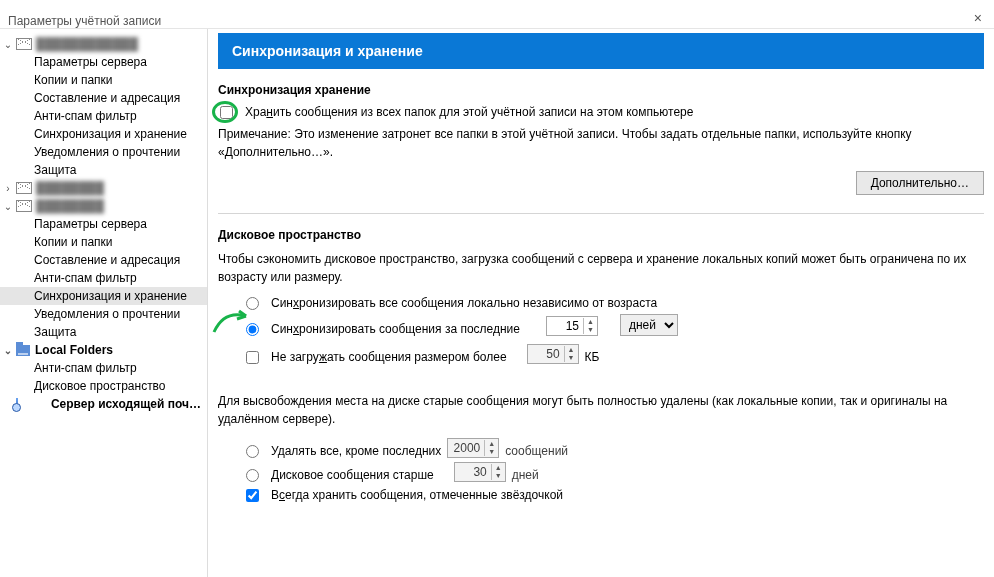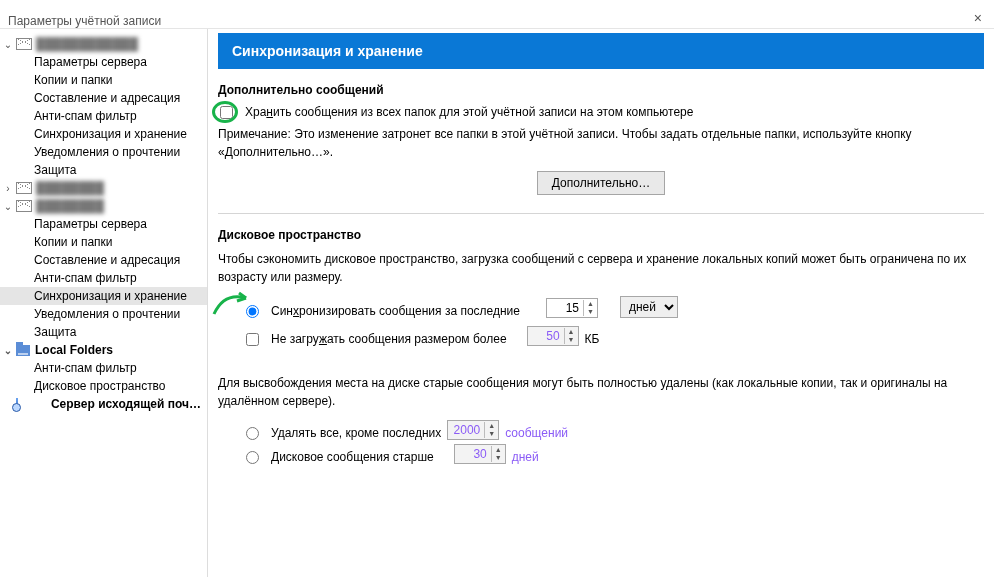--- a/index.html
+++ b/index.html
@@ -82,21 +82,21 @@
     color:#fff;
     font-size:14px;
     font-weight:600;
     padding:10px 14px;
     margin: 4px 0 14px 0;
   }
   .section-title { font-weight:600; margin: 6px 0 8px 0; }
   .row { display:flex; align-items:flex-end; gap:6px; margin:4px 0 4px 0; flex-wrap:wrap;}
   .indent { margin-left:28px; }
   .note { margin:6px 0 10px 0; line-height:1.5;}
-  .right { display:flex; justify-content:center; margin:10px 0 4px 0;}
+  .right { display:flex; justify-content:flex-end; margin:10px 0 4px 0;}
   button.win {
     font: inherit;
     padding:4px 14px;
     background:#e9e9e9;
     border:1px solid #a5a5a5;
     cursor:pointer;
   }
   hr.sep { border:none; border-top:1px solid #d5d5d5; margin:18px 0 14px 0;}
   input[type=checkbox], input[type=radio]{ width:13px; height:13px; margin:0 6px 0 0; vertical-align:middle; cursor:pointer;}
   .numbox {
@@ -107,21 +107,21 @@
   .numbox input {
     border:none; width:36px; text-align:right; padding:0 4px; font:inherit; background:transparent; outline:none;
   }
   .numbox .spin { display:flex; flex-direction:column; border-left:1px solid #bcbcbc;}
   .numbox .spin span{ font-size:7px; line-height:8px; padding:0 3px; color:#555; cursor:pointer;}
   select.win {
     font:inherit; height:22px; border:1px solid #a7a7a7; background:#efefef; padding:0 4px; cursor:pointer;
   }
   label { cursor:pointer; }
   label u { text-decoration: underline; }
-  .disabled-text { color:#8b5cf6; }
+  .disabled-text { color:#404040; }
 
   
   .anno-circle {
     position:absolute;
     border:3px solid #18b34a;
     border-radius:50%;
     width:26px; height:22px;
     pointer-events:none;
   }
   .anno-arrow {
@@ -184,39 +184,43 @@
 
     <div class="tree-item bold" style="padding-left:14px;gap:28px;">
       <span class="server-icon"></span>
       <span class="label-txt">Сервер исходящей поч…</span>
     </div>
   </div>
 
   <div class="content">
     <div class="header-bar">Синхронизация и хранение</div>
 
-    <div class="section-title">Дополнительно сообщений</div>
+    <div class="section-title">Синхронизация хранение</div>
 
     <div class="row rel" style="padding-left:2px;">
       <span class="anno-circle" style="left:-6px; top:-4px;"></span>
       <input type="checkbox" id="keep" style="">
       <label for="keep">Хра<u>н</u>ить сообщения из всех папок для этой учётной записи на этом компьютере</label>
     </div>
 
     <div class="note">Примечание: Это изменение затронет все папки в этой учётной записи. Чтобы задать отдельные папки, используйте кнопку «Дополнительно…».</div>
 
     <div class="right">
       <button class="win">Дополнительно…</button>
     </div>
 
     <hr class="sep">
 
     <div class="section-title">Дисковое пространство</div>
     <div class="note" style="margin-top:3px;">Чтобы сэкономить дисковое пространство, загрузка сообщений с сервера и хранение локальных копий может быть ограничена по их возрасту или размеру.</div>
 
+    <div class="row indent">
+      <input type="radio" name="syncage" id="r-all" style="">
+      <label for="r-all">Син<u>х</u>ронизировать все сообщения локально независимо от возраста</label>
+    </div>
 
     <div class="row indent rel">
       <svg class="anno-arrow" style="left:-34px; top:-8px;" width="40" height="30">
         <path d="M2 26 Q 12 4 34 10" stroke="#18b34a" stroke-width="3" fill="none"></path>
         <path d="M34 10 l-7 -5 m7 5 l-9 3" stroke="#18b34a" stroke-width="3" fill="none"></path>
       </svg>
       <input type="radio" name="syncage" id="r-last" checked="" style="">
       <label for="r-last">Син<u>х</u>ронизировать сообщения за последние</label>
       <span style="width:14px;"></span>
       <span class="numbox">
@@ -269,15 +273,19 @@
       <span class="numbox disabled">
         <input disabled="" class="disabled-text" value="30" style="">
         <span class="spin">
             <span>▲</span>
             <span>▼</span>
           </span>
       </span>
       <span class="disabled-text">дней</span>
     </div>
 
+    <div class="row indent" style="margin-top:6px;">
+      <input type="checkbox" id="star" checked="" style="">
+      <label for="star">В<u>с</u>егда хранить сообщения, отмеченные звёздочкой</label>
+    </div>
 
   </div>
 </div>
 
 </body></html>

